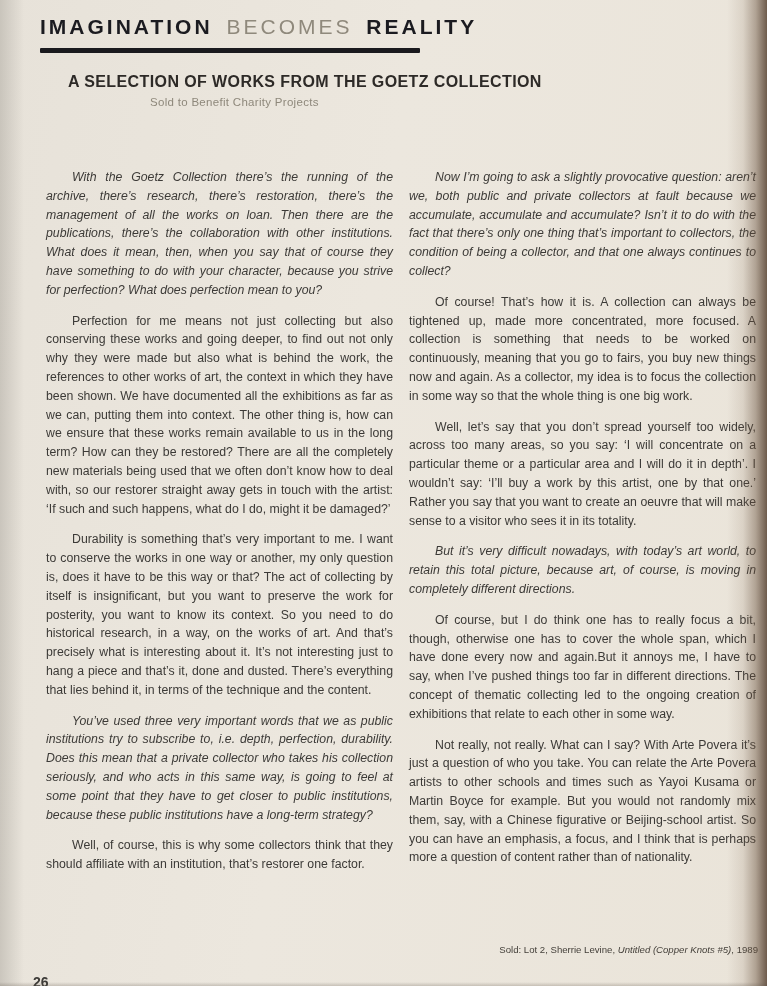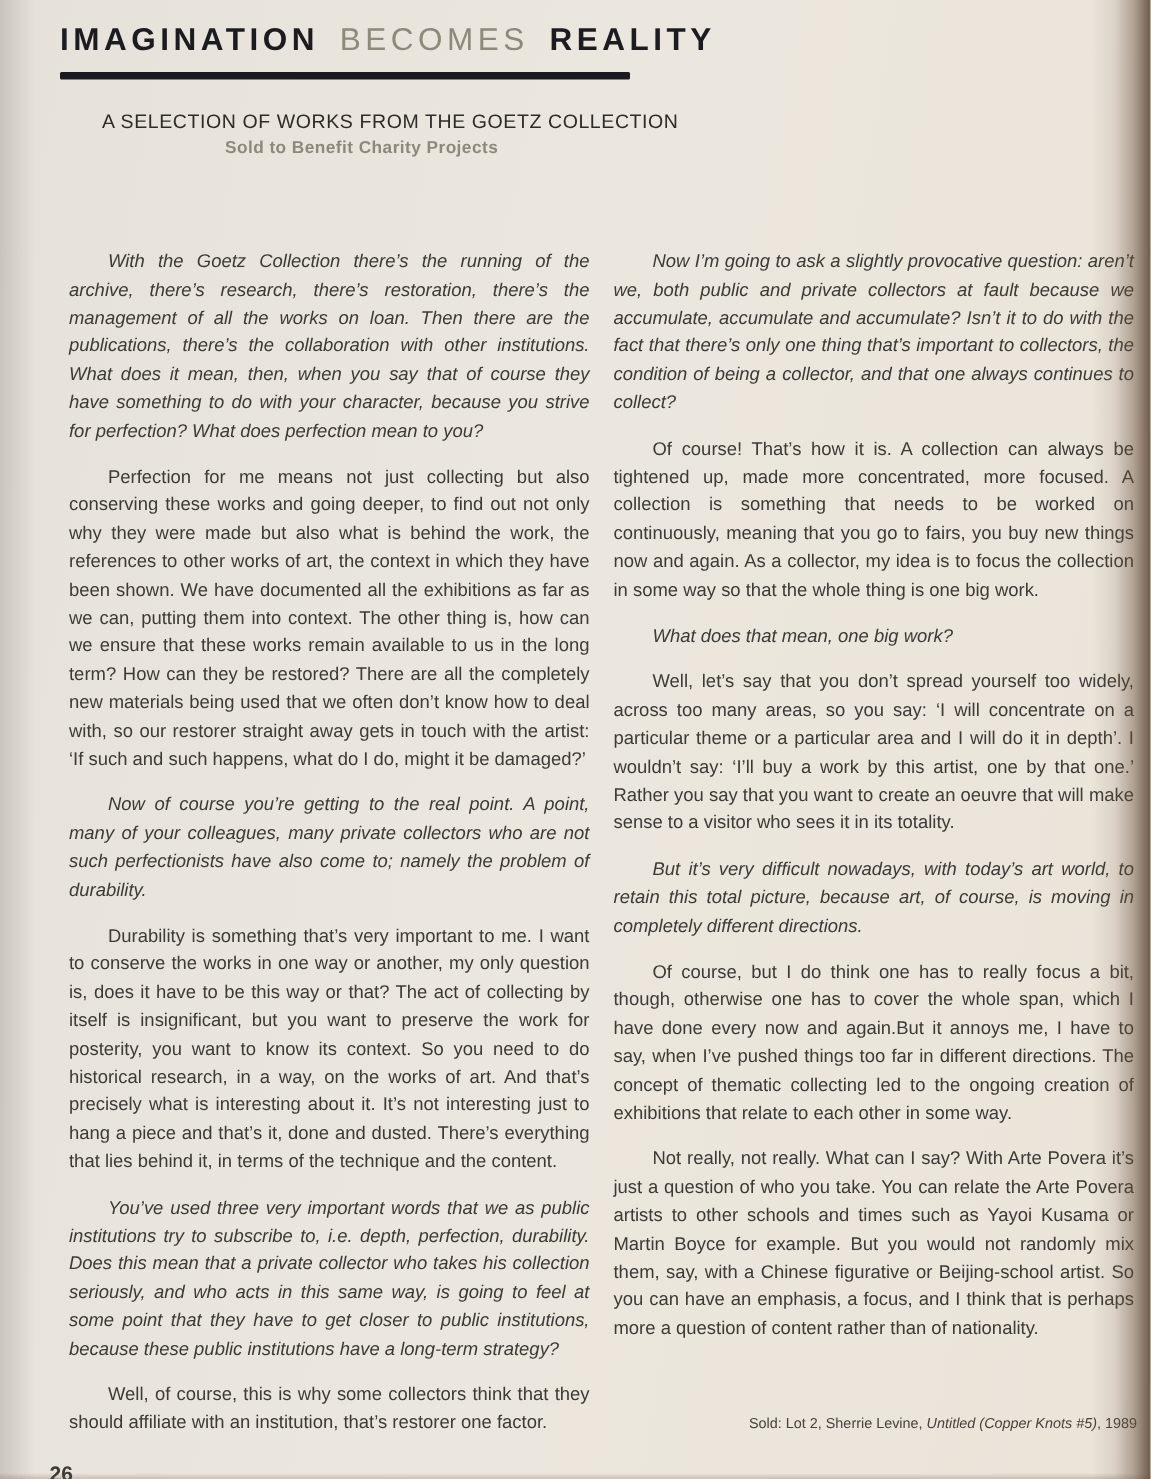--- a/index.html
+++ b/index.html
@@ -50,29 +50,29 @@
   }
   .title .light { font-weight: 400; color: #8f897c; }
   .title-rule {
     margin: 9px 0 0 40px;
     width: 380px; height: 5px;
     background: #1a1a1e;
     border-radius: 1px;
   }
   .subtitle {
     margin: 20px 0 0 68px;
-    font-size: 13px;
-    font-weight: 400;
+    font-size: 16px;
+    font-weight: 700;
     letter-spacing: 0.4px;
     color: #2d2a27;
   }
   .tagline {
     margin: 5px 0 0 150px;
     font-size: 11.5px;
-    font-weight: 700;
+    font-weight: 400;
     letter-spacing: 0.3px;
     color: #8e887b;
   }
 
   
   .columns {
     display: flex;
     gap: 16px;
     margin: 60px 5px 0 46px;
   }
@@ -116,29 +116,27 @@
     <h1 class="title"><span>IMAGINATION</span> <span class="light">BECOMES</span> <span>REALITY</span></h1>
     <div class="title-rule"></div>
     <div class="subtitle">A SELECTION OF WORKS FROM THE GOETZ COLLECTION</div>
     <div class="tagline">Sold to Benefit Charity Projects</div>
   </div>
 
   <div class="columns">
     <div class="col" id="col-left">
         <p class="para q">With the Goetz Collection there’s the running of the archive, there’s research, there’s restoration, there’s the management of all the works on loan. Then there are the publications, there’s the collaboration with other institutions. What does it mean, then, when you say that of course they have something to do with your character, because you strive for perfection? What does perfection mean to you?</p>
         <p class="para a">Perfection for me means not just collecting but also conserving these works and going deeper, to find out not only why they were made but also what is behind the work, the references to other works of art, the context in which they have been shown. We have documented all the exhibitions as far as we can, putting them into context. The other thing is, how can we ensure that these works remain available to us in the long term? How can they be restored? There are all the completely new materials being used that we often don’t know how to deal with, so our restorer straight away gets in touch with the artist: ‘If such and such happens, what do I do, might it be damaged?’</p>
-        <p class="para q">Now of course you’re getting to the real point. A point, many of your colleagues, many private collectors who are not such perfectionists have also come to; namely the problem of durability.</p>
         <p class="para a">Durability is something that’s very important to me. I want to conserve the works in one way or another, my only question is, does it have to be this way or that? The act of collecting by itself is insignificant, but you want to preserve the work for posterity, you want to know its context. So you need to do historical research, in a way, on the works of art. And that’s precisely what is interesting about it. It’s not interesting just to hang a piece and that’s it, done and dusted. There’s everything that lies behind it, in terms of the technique and the content.</p>
         <p class="para q">You’ve used three very important words that we as public institutions try to subscribe to, i.e. depth, perfection, durability. Does this mean that a private collector who takes his collection seriously, and who acts in this same way, is going to feel at some point that they have to get closer to public institutions, because these public institutions have a long-term strategy?</p>
         <p class="para a">Well, of course, this is why some collectors think that they should affiliate with an institution, that’s restorer one factor.</p>
       </div>
     <div class="col" id="col-right">
         <p class="para q">Now I’m going to ask a slightly provocative question: aren’t we, both public and private collectors at fault because we accumulate, accumulate and accumulate? Isn’t it to do with the fact that there’s only one thing that’s important to collectors, the condition of being a collector, and that one always continues to collect?</p>
         <p class="para a">Of course! That’s how it is. A collection can always be tightened up, made more concentrated, more focused. A collection is something that needs to be worked on continuously, meaning that you go to fairs, you buy new things now and again. As a collector, my idea is to focus the collection in some way so that the whole thing is one big work.</p>
-        <p class="para q">What does that mean, one big work?</p>
         <p class="para a">Well, let’s say that you don’t spread yourself too widely, across too many areas, so you say: ‘I will concentrate on a particular theme or a particular area and I will do it in depth’. I wouldn’t say: ‘I’ll buy a work by this artist, one by that one.’ Rather you say that you want to create an oeuvre that will make sense to a visitor who sees it in its totality.</p>
         <p class="para q">But it’s very difficult nowadays, with today’s art world, to retain this total picture, because art, of course, is moving in completely different directions.</p>
         <p class="para a">Of course, but I do think one has to really focus a bit, though, otherwise one has to cover the whole span, which I have done every now and again.But it annoys me, I have to say, when I’ve pushed things too far in different directions. The concept of thematic collecting led to the ongoing creation of exhibitions that relate to each other in some way.</p>
         <p class="para a">Not really, not really. What can I say? With Arte Povera it’s just a question of who you take. You can relate the Arte Povera artists to other schools and times such as Yayoi Kusama or Martin Boyce for example. But you would not randomly mix them, say, with a Chinese figurative or Beijing-school artist. So you can have an emphasis, a focus, and I think that is perhaps more a question of content rather than of nationality.</p>
       </div>
   </div>
 
   <div class="caption"><span>Sold: Lot 2, Sherrie Levine, </span><em>Untitled (Copper Knots #5)</em><span>, 1989</span></div>
 
   <div class="pagenum">26</div>

